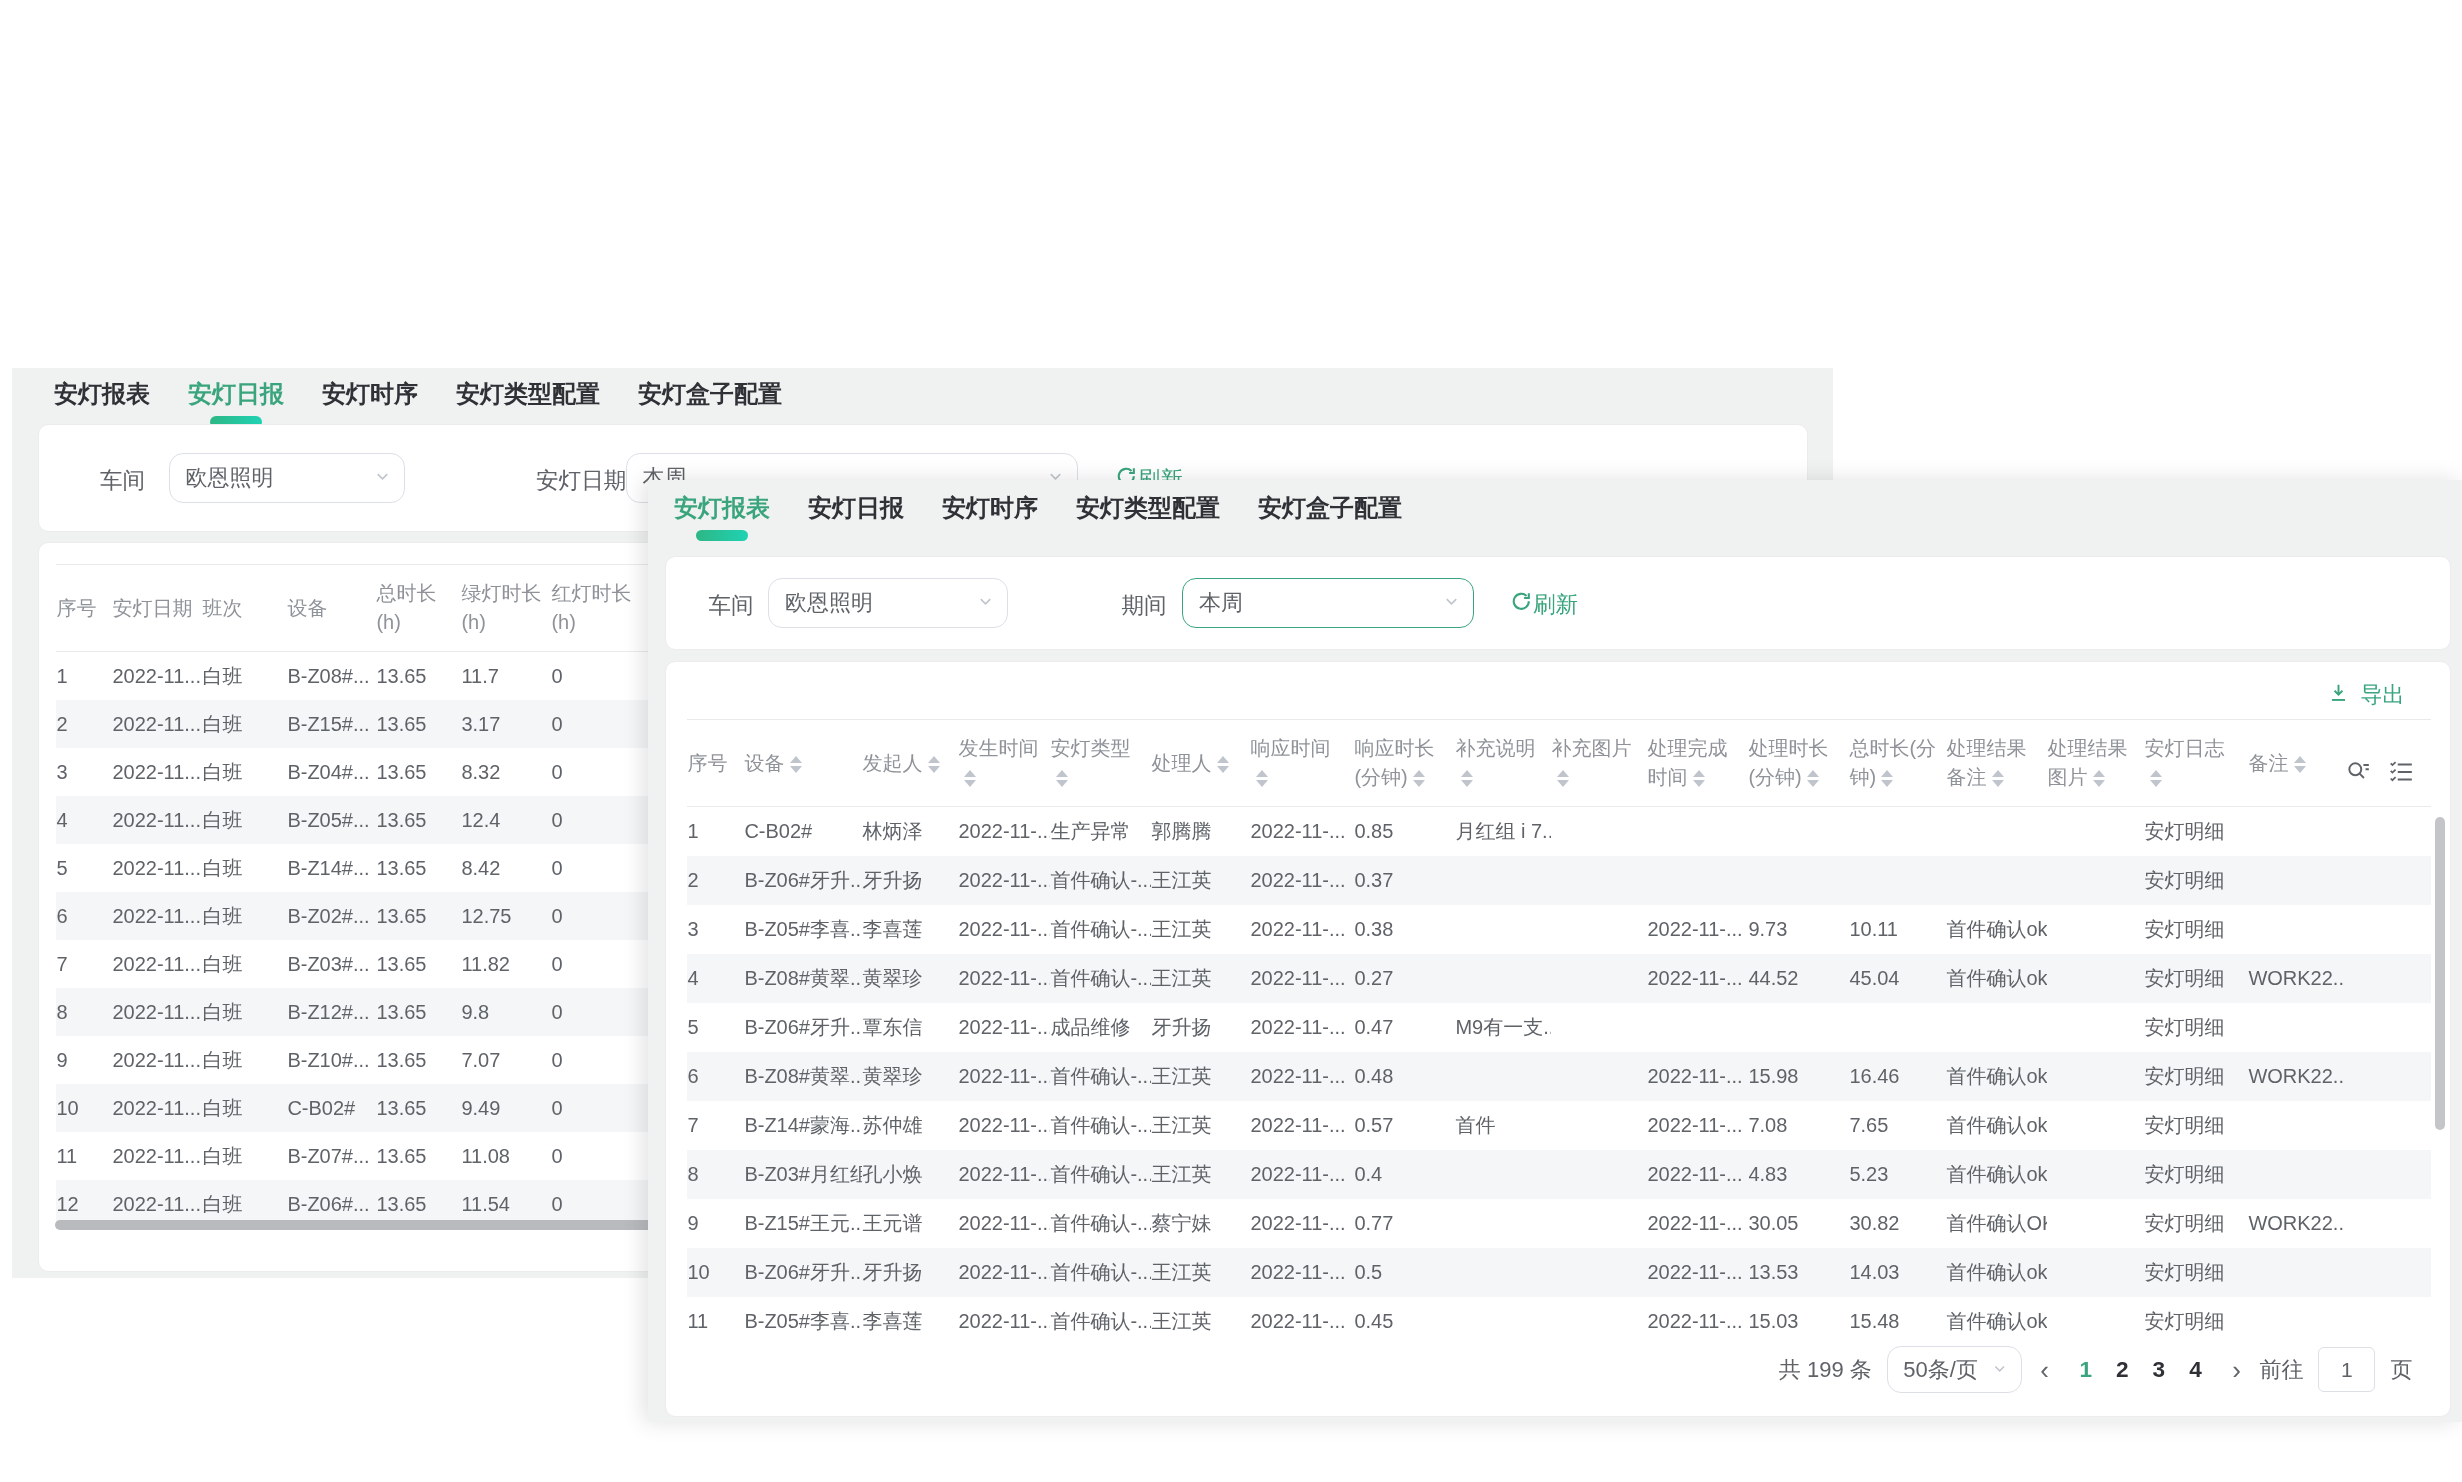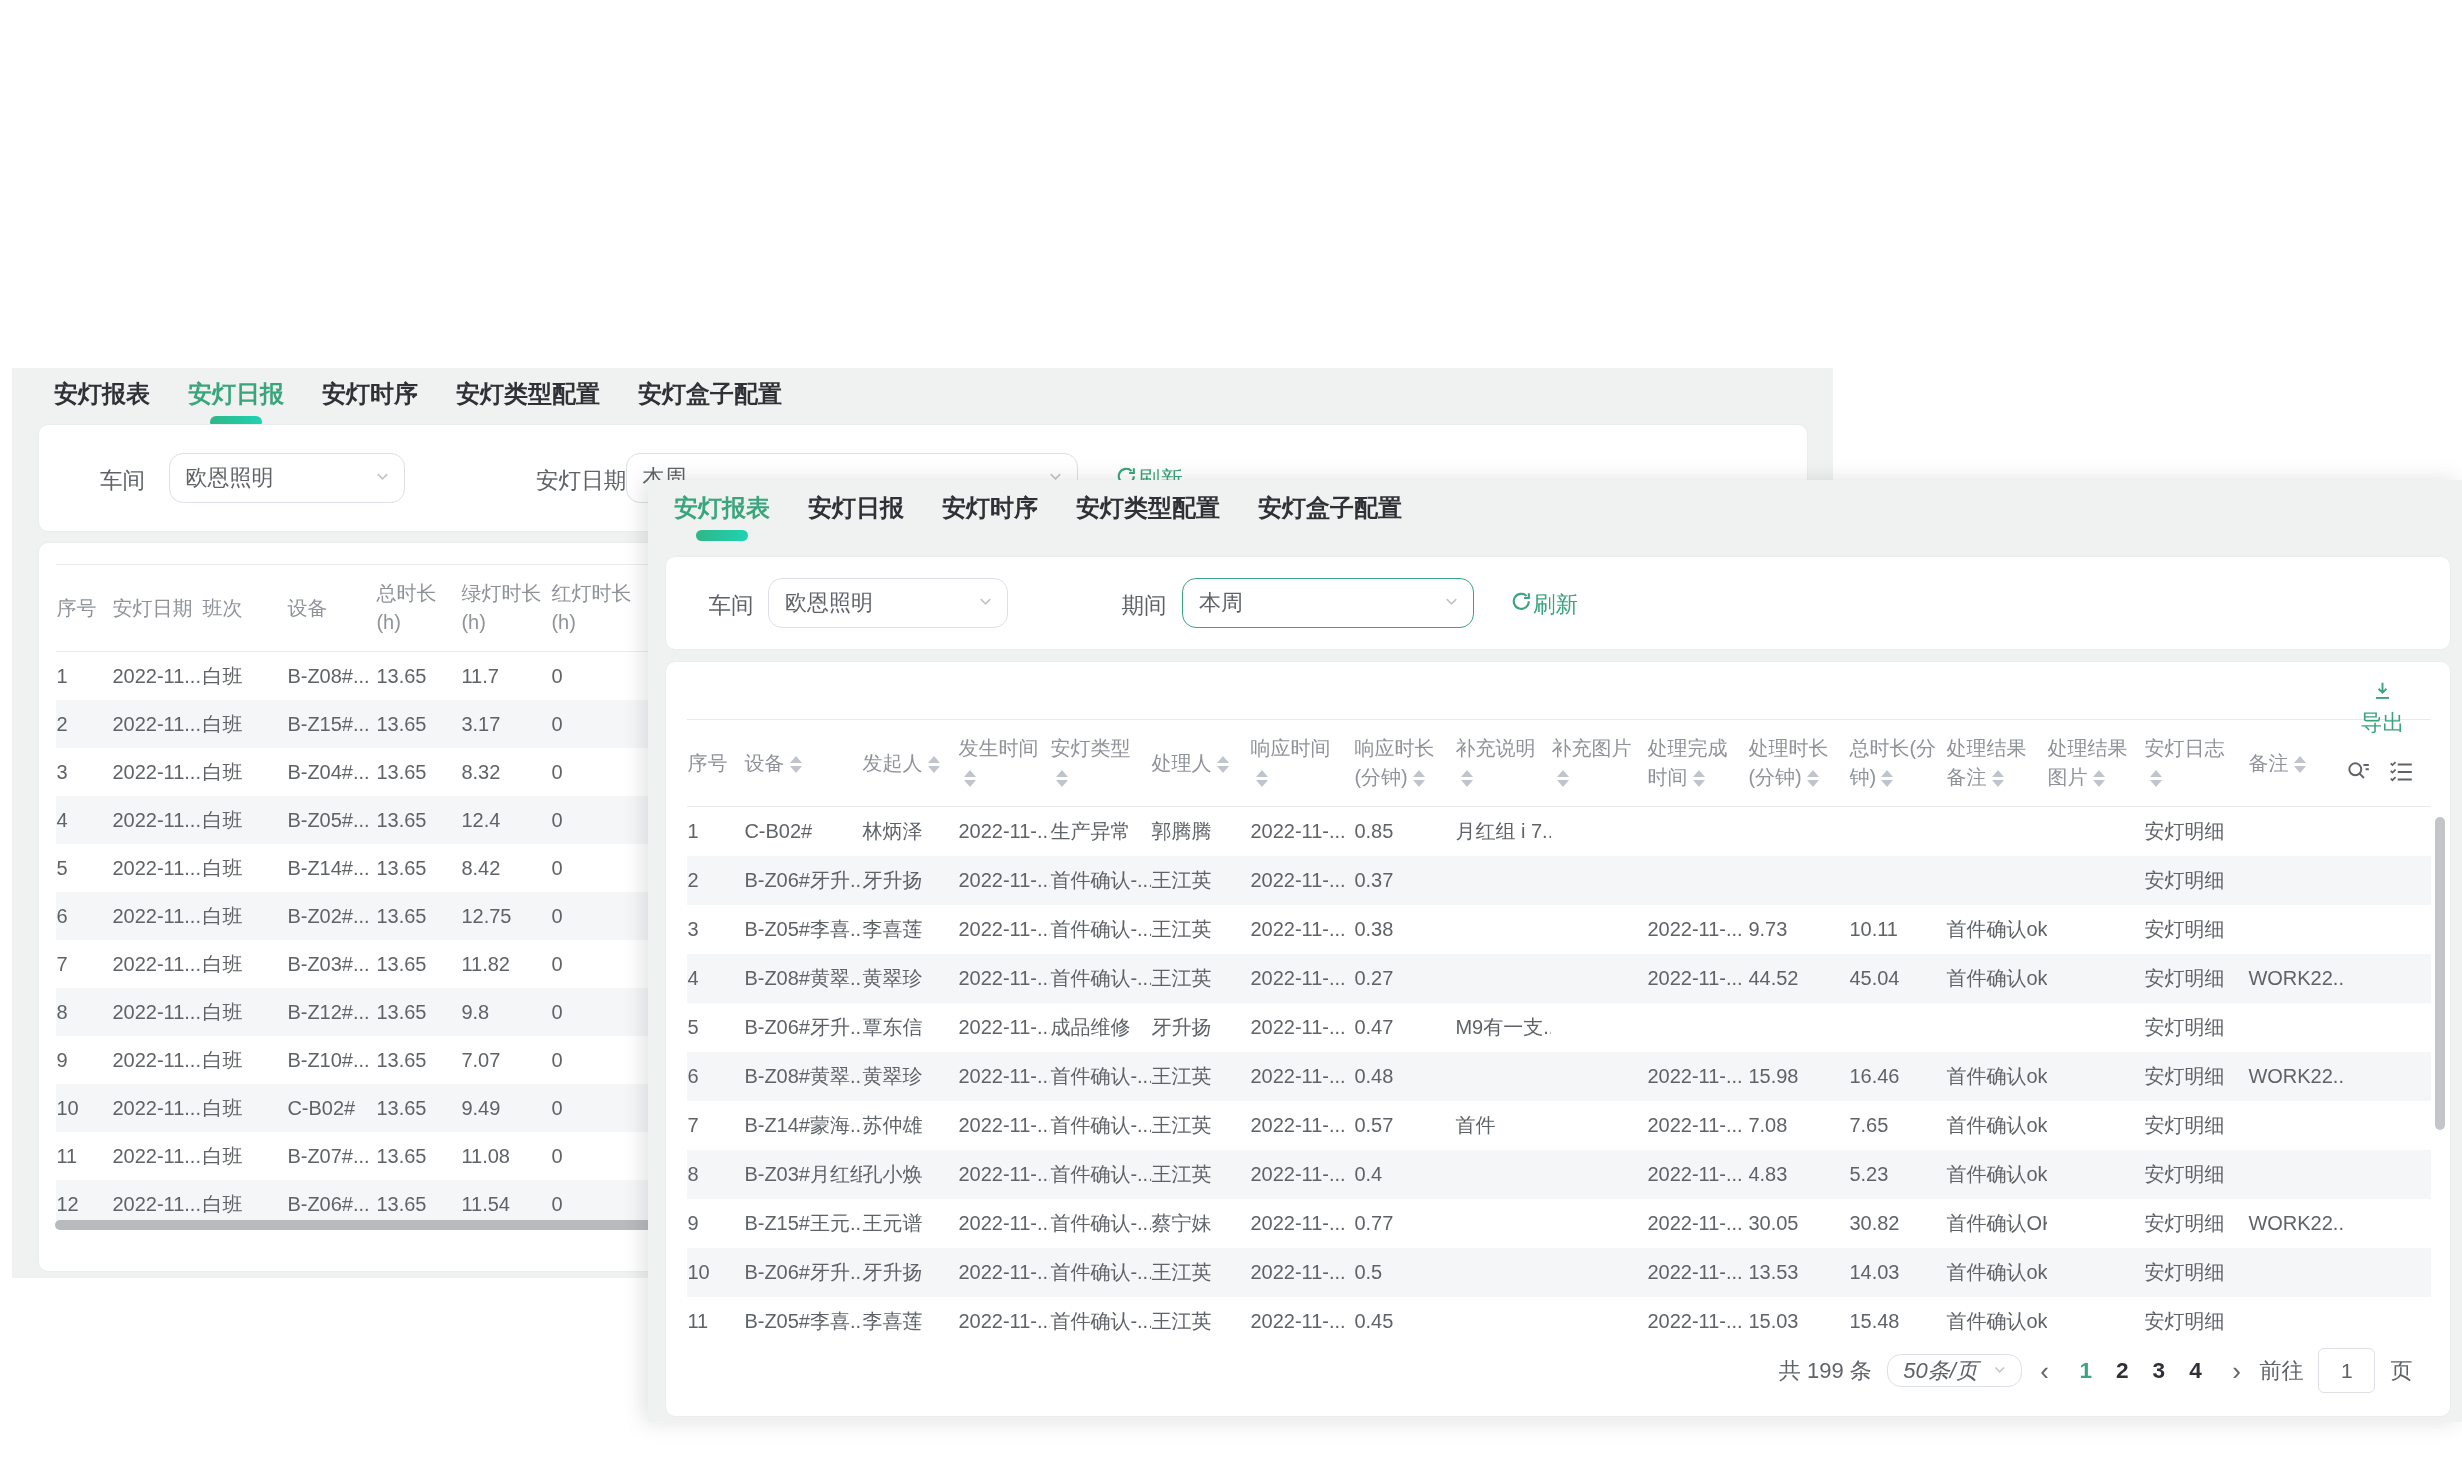--- a/index.html
+++ b/index.html
@@ -49,29 +49,29 @@
      border-top:0.9px solid #e8eaec;border-bottom:0.9px solid #e8eaec;vertical-align:middle;line-height:1.45;}
   td{font-size:20px;color:#5f6368;text-align:left;padding:0 8.7px 0 0;white-space:nowrap;overflow:hidden;vertical-align:middle;}
   #tbl1 td{height:48px;}
   #tbl2 td{height:49px;}
   tr.stripe{background:#f5f6f7;}
   .carets{display:inline-block;vertical-align:middle;margin-left:5.2px;}
   .carets i{display:block;width:0;height:0;border-left:6px solid transparent;border-right:6px solid transparent;}
   .carets .up{border-bottom:7.8px solid #c0c4cc;margin-bottom:2.6px;}
   .carets .dn{border-top:7.8px solid #c0c4cc;}
   
-  .export{position:absolute;right:40px;top:17.4px;display:flex;align-items:center;gap:1px;
-          color:#3aa57d;font-size:22px;cursor:pointer;background:none;border:none;font-family:inherit;flex-direction:column;}
+  .export{position:absolute;right:40px;top:17.4px;display:flex;align-items:center;gap:11px;
+          color:#3aa57d;font-size:22px;cursor:pointer;background:none;border:none;font-family:inherit;}
   .htools{position:absolute;right:36px;top:97px;display:flex;gap:17.4px;align-items:center;}
   .htools svg{cursor:pointer;}
   .hscroll{position:absolute;left:15.6px;top:677px;width:1166px;height:10.4px;background:#b9babd;border-radius:5.2px;cursor:pointer;}
   .vscroll{position:absolute;right:5.2px;top:155px;width:10.4px;height:313px;background:#c4c5c8;border-radius:5.2px;cursor:pointer;}
   
   .pager{position:absolute;right:38px;bottom:22.6px;display:flex;align-items:center;gap:15px;font-size:22px;color:#5f6368;}
-  .pager .psize{position:static;width:135px;height:33px;font-style:italic;}
+  .pager .psize{position:static;width:135px;height:47px;}
   .parrow{font-size:26px;color:#5f6368;cursor:pointer;padding:0 3.5px;line-height:1;}
   .pnum{font-size:22.6px;font-weight:700;color:#2f3136;cursor:pointer;padding:0 12px;}
   .pnum.active{color:#3aa57d;}
   .goto{width:57px;height:45px;border:0.9px solid #dcdfe6;border-radius:6px;text-align:center;
         font-size:21px;color:#5f6368;font-family:inherit;box-sizing:border-box;}
   .pages-wrap{display:flex;align-items:center;}
 </style>
 </head>
 <body>
 

